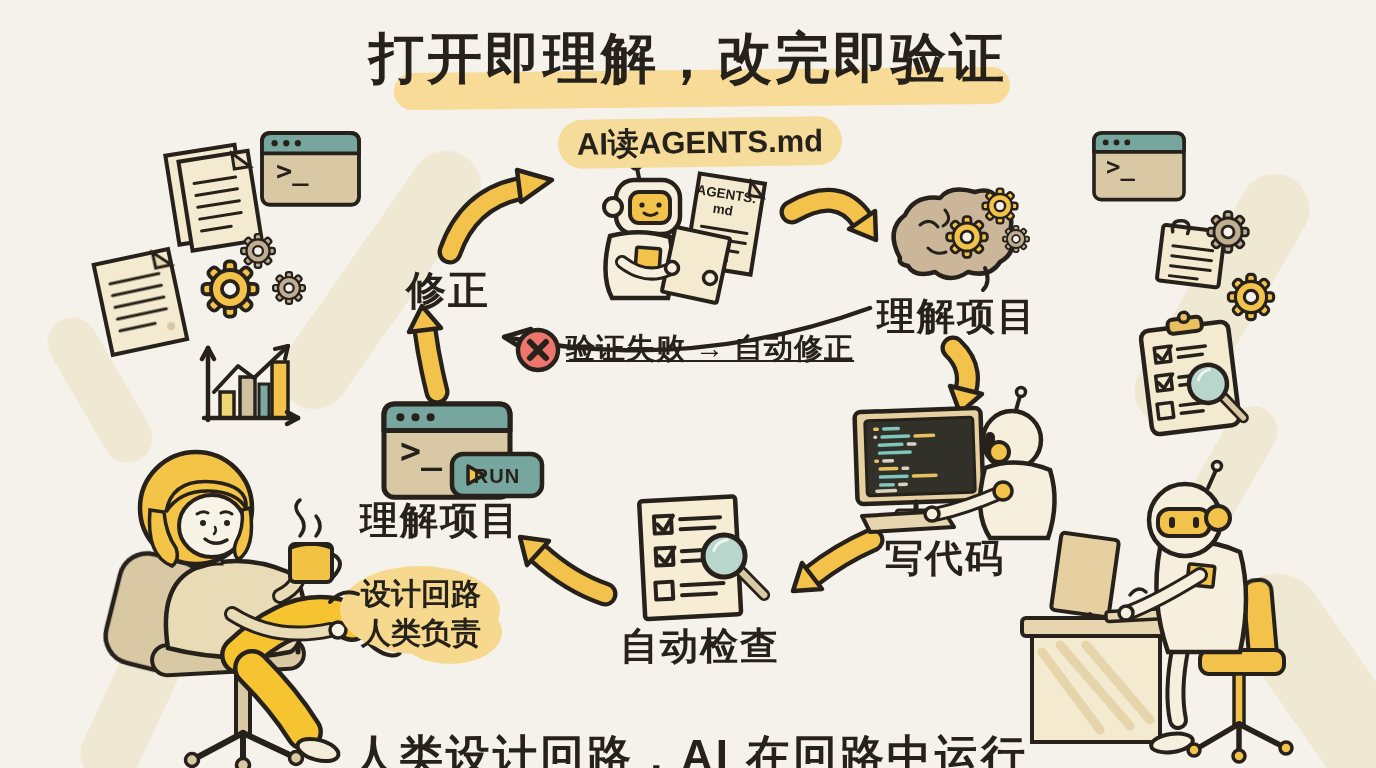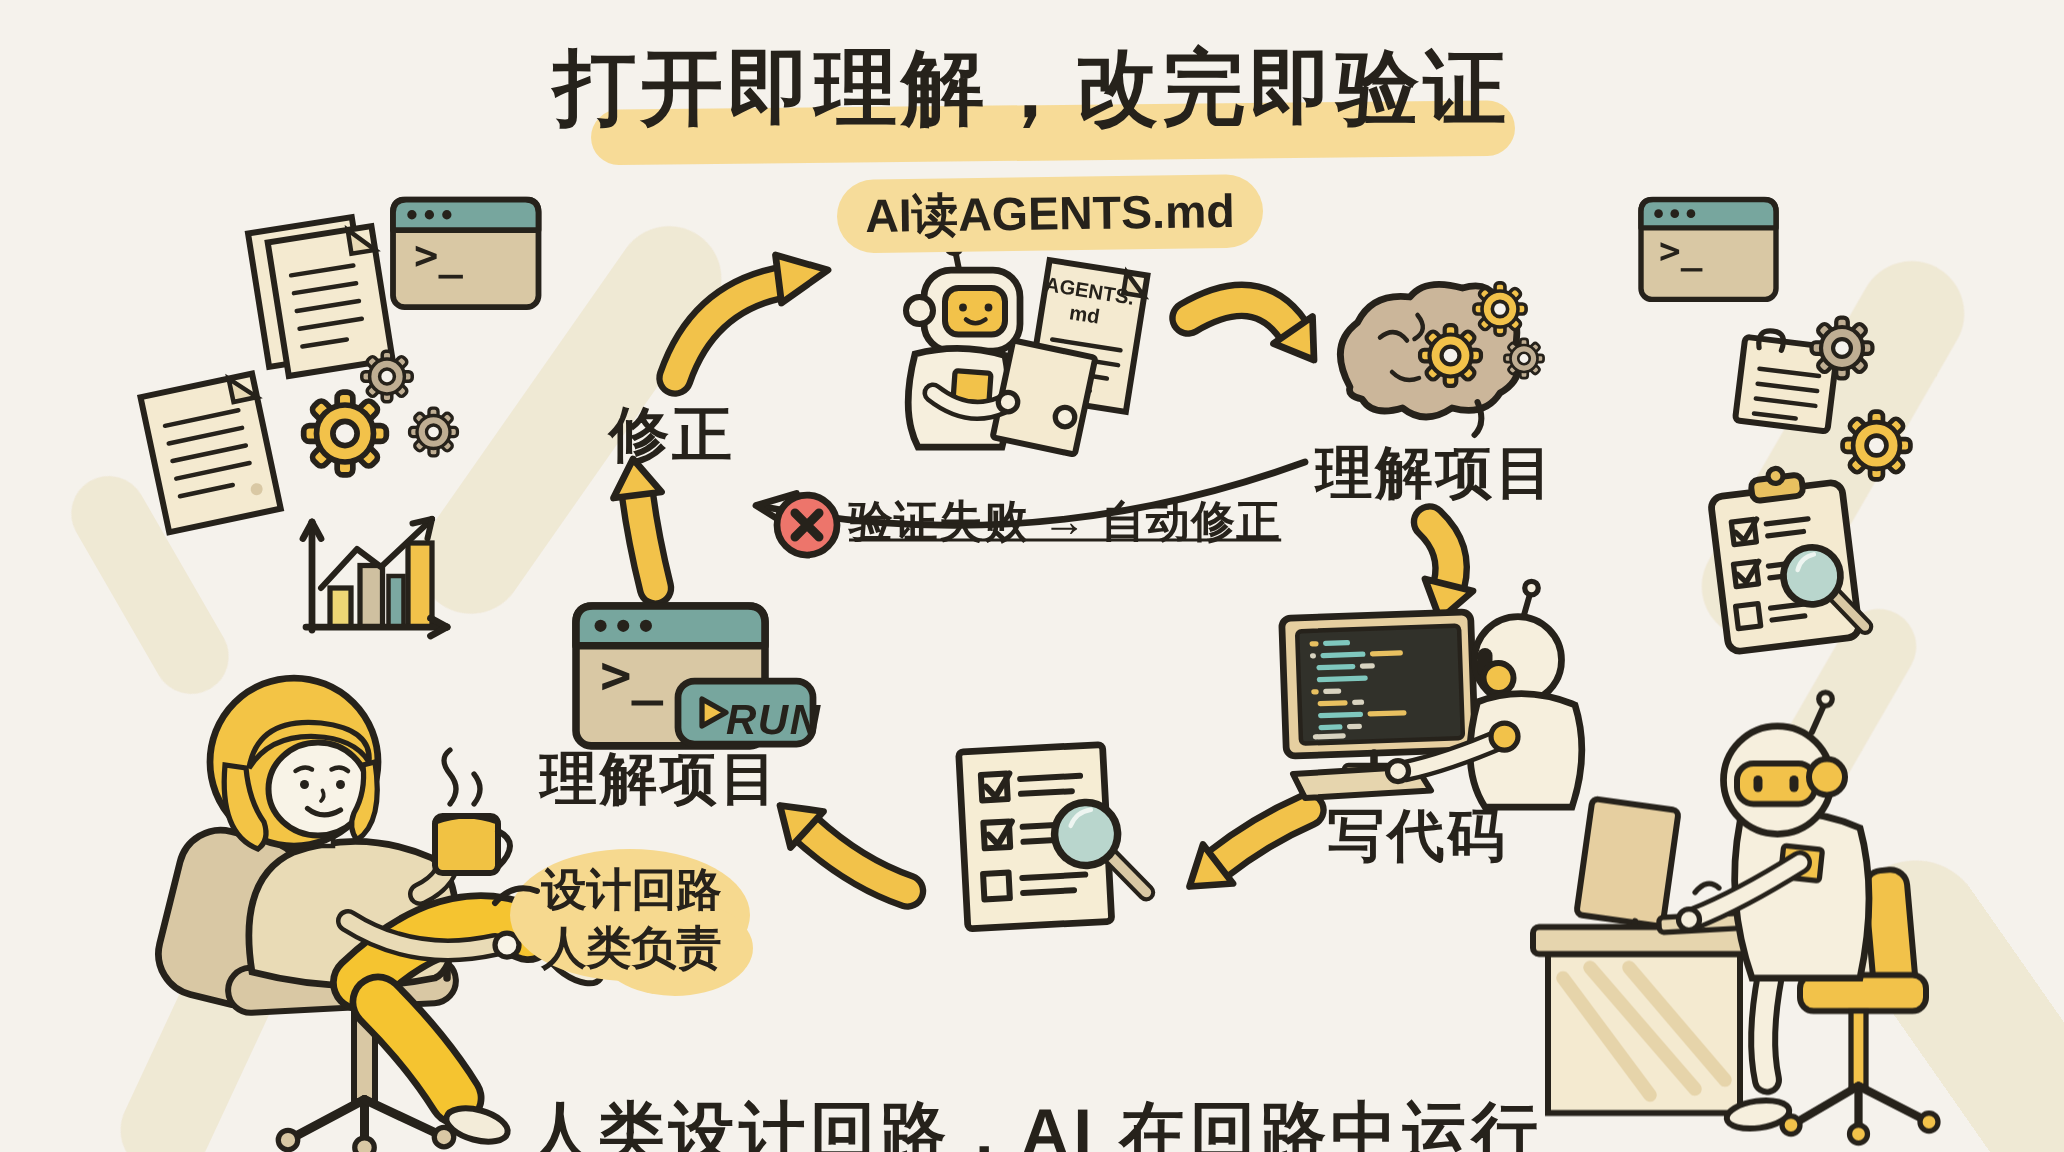--- a/index.html
+++ b/index.html
@@ -17,21 +17,21 @@
   .pill span{font-size:31px;font-weight:700;}
   .step{font-size:38px;letter-spacing:2px;}
   .fail{left:566px;top:333px;width:266px;font-size:29px;letter-spacing:1px;text-decoration:underline;}
   .caption{left:338px;top:732px;width:704px;font-size:44px;letter-spacing:3px;}
   .bubble-txt{left:346px;top:574px;width:150px;font-size:30px;line-height:39px;}
   .bubble-txt span{display:block;}
   .agents-txt{left:698px;top:182px;width:58px;font-size:13.5px;line-height:16px;
               transform:rotate(9deg);transform-origin:0 0;}
   .agents-txt span{display:block;font-weight:700;}
   .prompt{font-family:"DejaVu Sans Mono","Liberation Mono",monospace;font-weight:700;}
-  .run-lbl{left:484px;top:465px;width:52px;font-size:28px;letter-spacing:1px;font-style:italic;}
+  .run-lbl{left:471px;top:465px;width:52px;font-size:20px;letter-spacing:1px;}
   
   .ink{stroke:#26221b;stroke-linecap:round;stroke-linejoin:round;fill:none;}
   .arrow-under{fill:none;stroke:#26221b;stroke-width:25;stroke-linecap:round;}
   .arrow-over{fill:none;stroke:#f2c24a;stroke-width:16.5;stroke-linecap:round;}
   .arrow-head{fill:#f2c24a;stroke:#26221b;stroke-width:4.5;stroke-linejoin:round;}
 </style>
 </head>
 <body>
 
 <div id="canvas">
@@ -412,20 +412,21 @@
 </div>
 
 <div class="txt agents-txt">
   <span>AGENTS.</span>
   <span>md</span>
 </div>
 
 <div class="txt step" style="left:370px;top:268px;width:120px;font-size:40px;text-align:right;">修正</div>
 <div class="txt step" style="left:857px;top:296px;width:200px;font-family:Liberation Serif, serif;">理解项目</div>
 <div class="txt step" style="left:865px;top:538px;width:160px;">写代码</div>
+<div class="txt step" style="left:610px;top:626px;width:180px;">自动检查</div>
 <div class="txt step" style="left:350px;top:500px;width:180px;">理解项目</div>
 
 <div class="txt fail">验证失败 → 自动修正</div>
 
 <div class="txt prompt" style="left:276px;top:156px;font-size:27px;">&gt;_</div>
 <div class="txt prompt" style="left:1106px;top:154px;font-size:24px;">&gt;_</div>
 <div class="txt prompt" style="left:400px;top:432px;font-size:35px;">&gt;_</div>
 <div class="txt run-lbl">RUN</div>
 
 <div class="txt bubble-txt">

